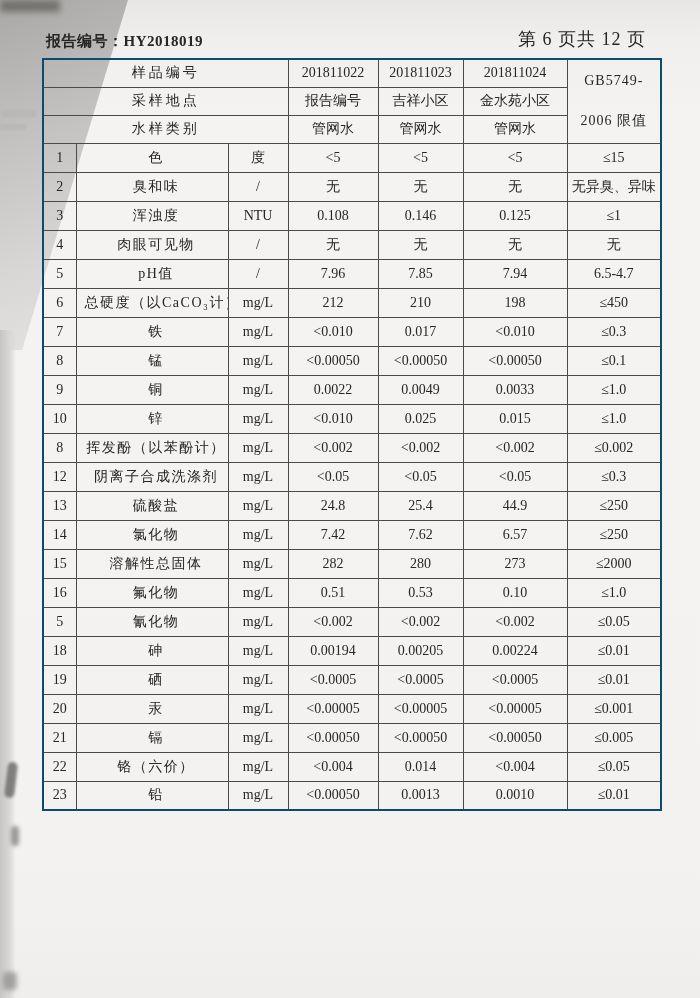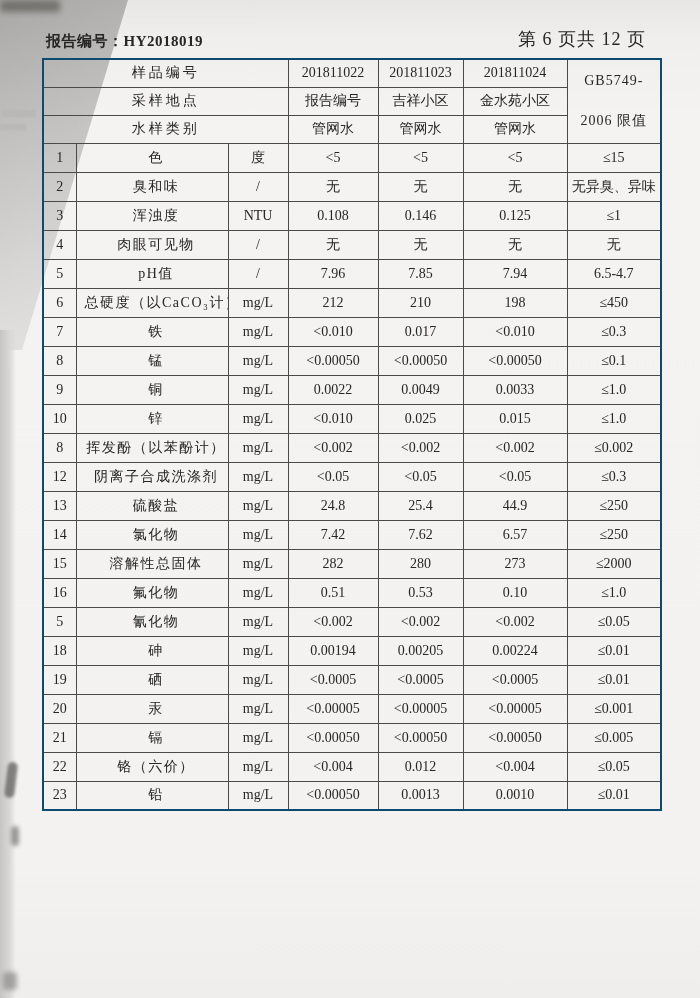--- a/index.html
+++ b/index.html
@@ -355,21 +355,21 @@
     <td class="c-val">&lt;0.00050</td>
     <td class="c-val">&lt;0.00050</td>
     <td class="c-limit">≤0.005</td>
   </tr>
 
   <tr class="drow">
     <td class="c-no">22</td>
     <td class="c-name">铬（六价）</td>
     <td class="c-unit">mg/L</td>
     <td class="c-val">&lt;0.004</td>
-    <td class="c-val">0.012</td>
+    <td class="c-val">0.014</td>
     <td class="c-val">&lt;0.004</td>
     <td class="c-limit">≤0.05</td>
   </tr>
 
   <tr class="drow">
     <td class="c-no">23</td>
     <td class="c-name">铅</td>
     <td class="c-unit">mg/L</td>
     <td class="c-val">&lt;0.00050</td>
     <td class="c-val">0.0013</td>

